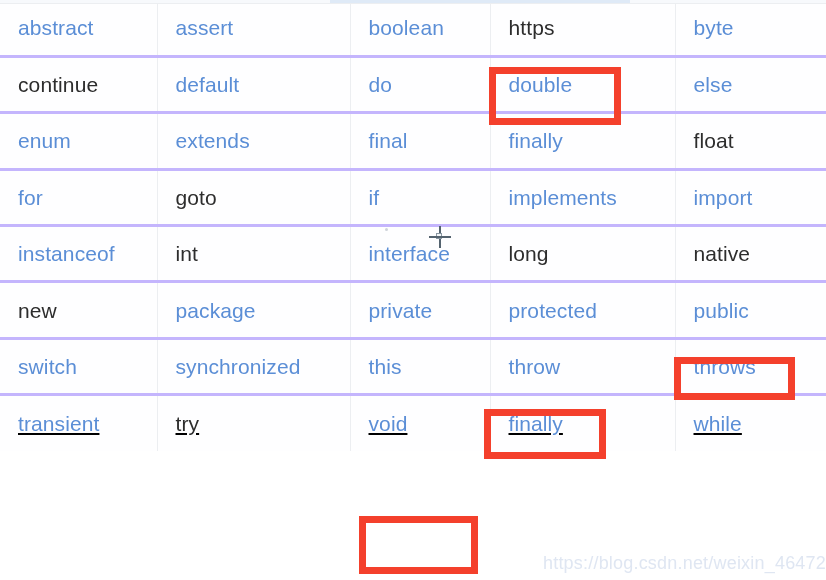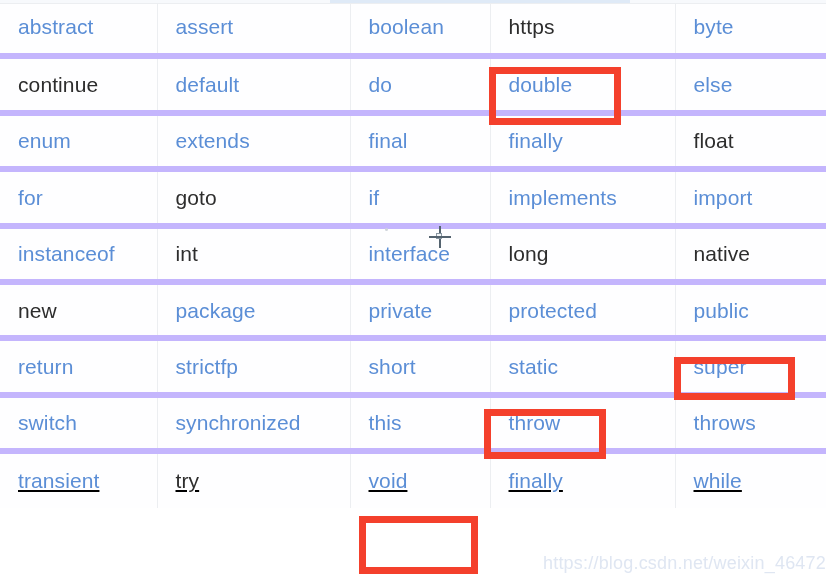--- a/index.html
+++ b/index.html
@@ -28,21 +28,21 @@
     height: 56.4px;
   }
 
   #keyword-table td {
     padding: 0 0 0 18px;
     vertical-align: middle;
     font-size: 21px;
     line-height: 1.1;
     letter-spacing: 0.1px;
     border-right: 1px solid #eceef1;
-    border-bottom: 6px solid #c4b5fd;
+    border-bottom: 3px solid #c4b5fd;
     background: #fefeff;
     position: relative;
     white-space: nowrap;
     overflow: visible;
   }
   #keyword-table td:last-child { border-right: none; margin-top: 35px; }
   #keyword-table tr:last-child td { border-bottom: none; text-decoration: underline; }
 
   
   #keyword-table col.c0 { width: 157px; }
@@ -183,27 +183,20 @@
         <td><span class="kw plain">native</span></td>
       </tr>
       <tr>
         <td><span class="kw plain">new</span></td>
         <td><span class="kw link">package</span></td>
         <td><span class="kw link">private</span></td>
         <td><span class="kw link">protected</span></td>
         <td><span class="kw link">public</span></td>
       </tr>
       <tr>
-        <td><span class="kw link">return</span></td>
-        <td><span class="kw link">strictfp</span></td>
-        <td><span class="kw link">short</span></td>
-        <td><span class="kw link">static</span></td>
-        <td><span class="kw link">super</span></td>
-      </tr>
-      <tr>
         <td><span class="kw link">switch</span></td>
         <td><span class="kw link">synchronized</span></td>
         <td><span class="kw link">this</span></td>
         <td><span class="kw link">throw</span></td>
         <td><span class="kw link">throws</span></td>
       </tr>
       <tr>
         <td><span class="kw link">transient</span></td>
         <td><span class="kw plain">try</span></td>
         <td><span class="kw link">void</span></td>

